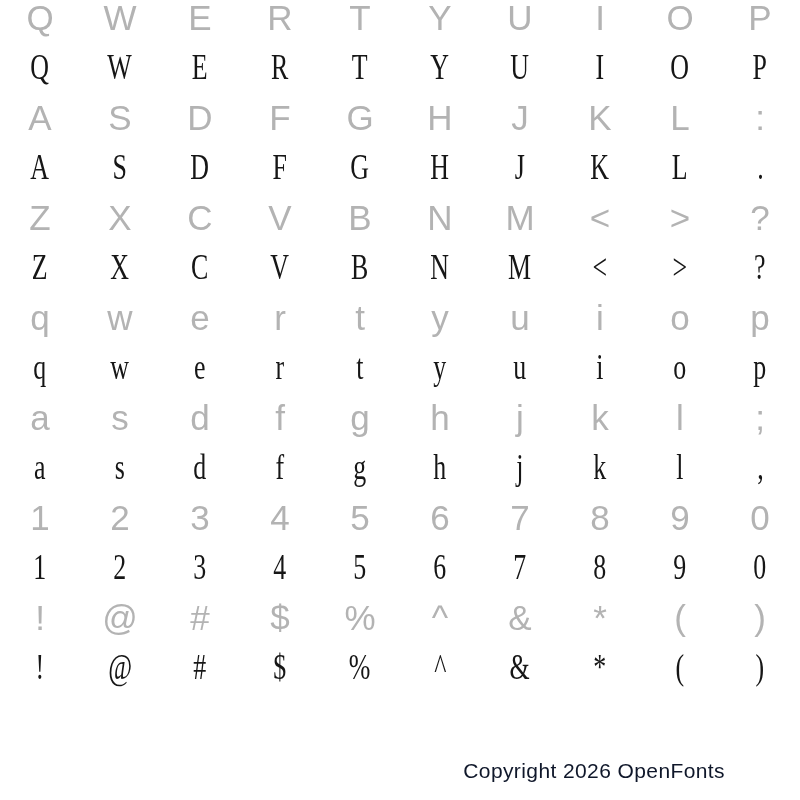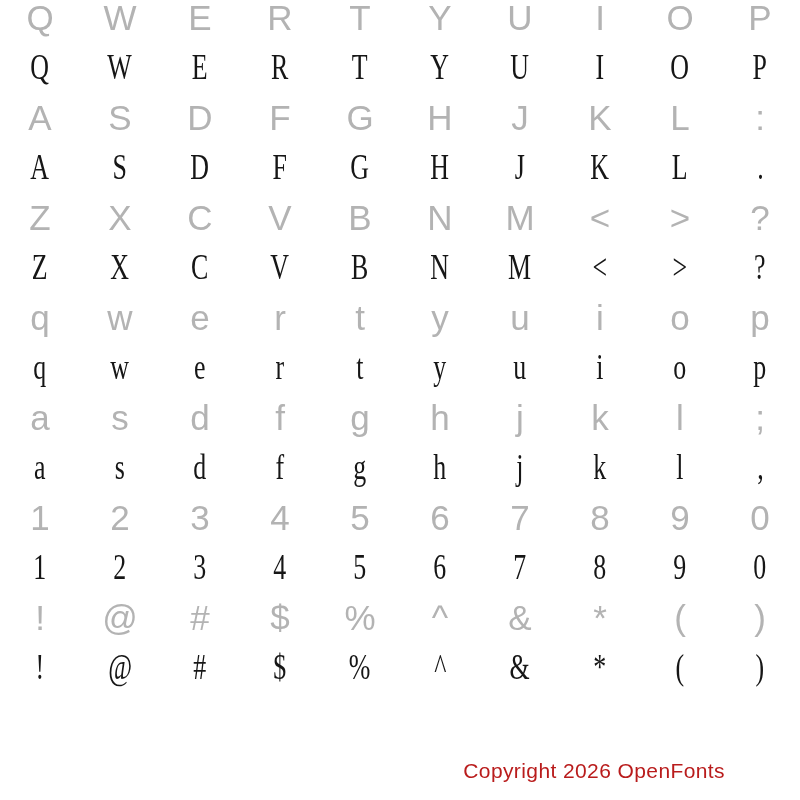--- a/index.html
+++ b/index.html
@@ -218,14 +218,14 @@
         <div class="cell"><span class="glyph">#</span></div>
         <div class="cell"><span class="glyph">$</span></div>
         <div class="cell"><span class="glyph">%</span></div>
         <div class="cell"><span class="glyph">^</span></div>
         <div class="cell"><span class="glyph">&amp;</span></div>
         <div class="cell"><span class="glyph">*</span></div>
         <div class="cell"><span class="glyph">(</span></div>
         <div class="cell"><span class="glyph">)</span></div>
       </div>
     </div>
-  <div class="footer" style="color: #b91c1c;">Copyright 2026 OpenFonts</div>
+  <div class="footer" style="color: #0f172a;">Copyright 2026 OpenFonts</div>
 </div>
 
 </body></html>

